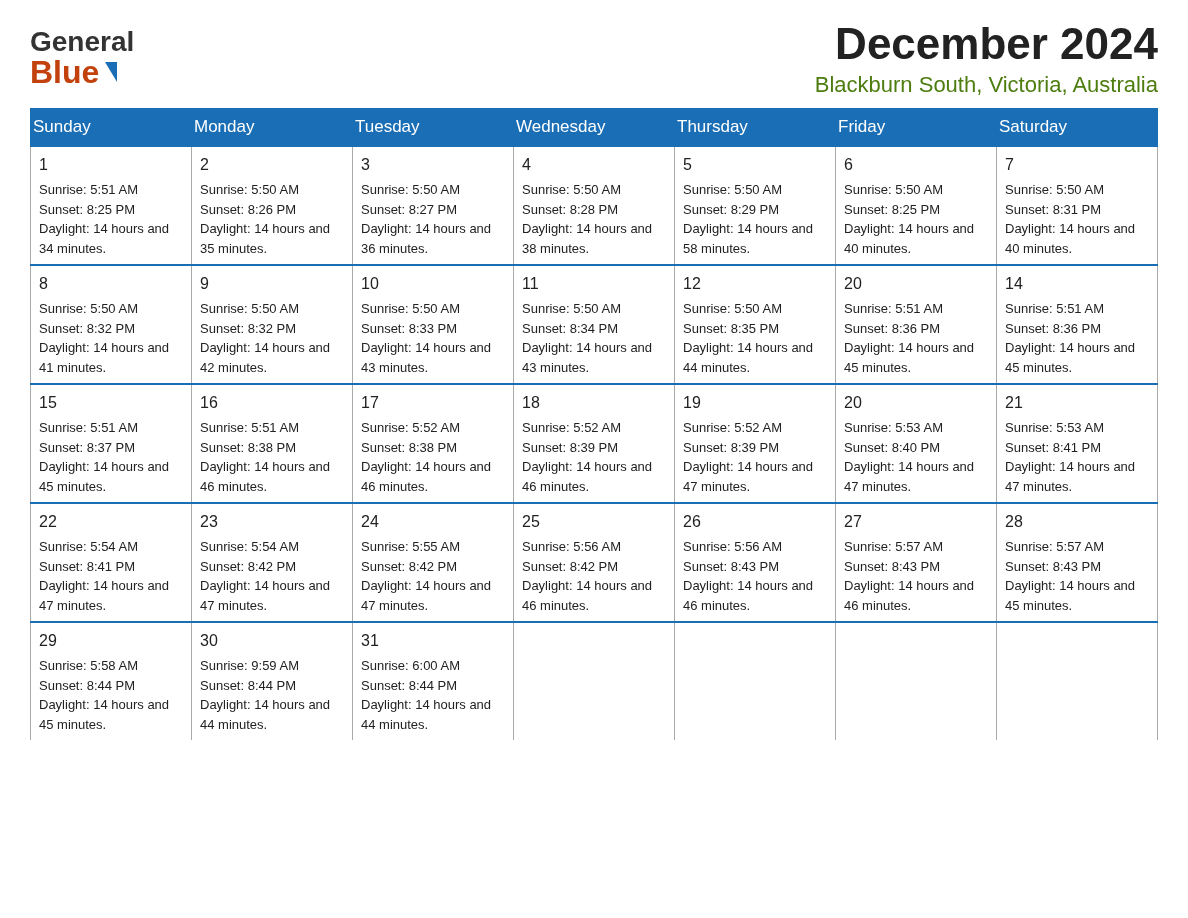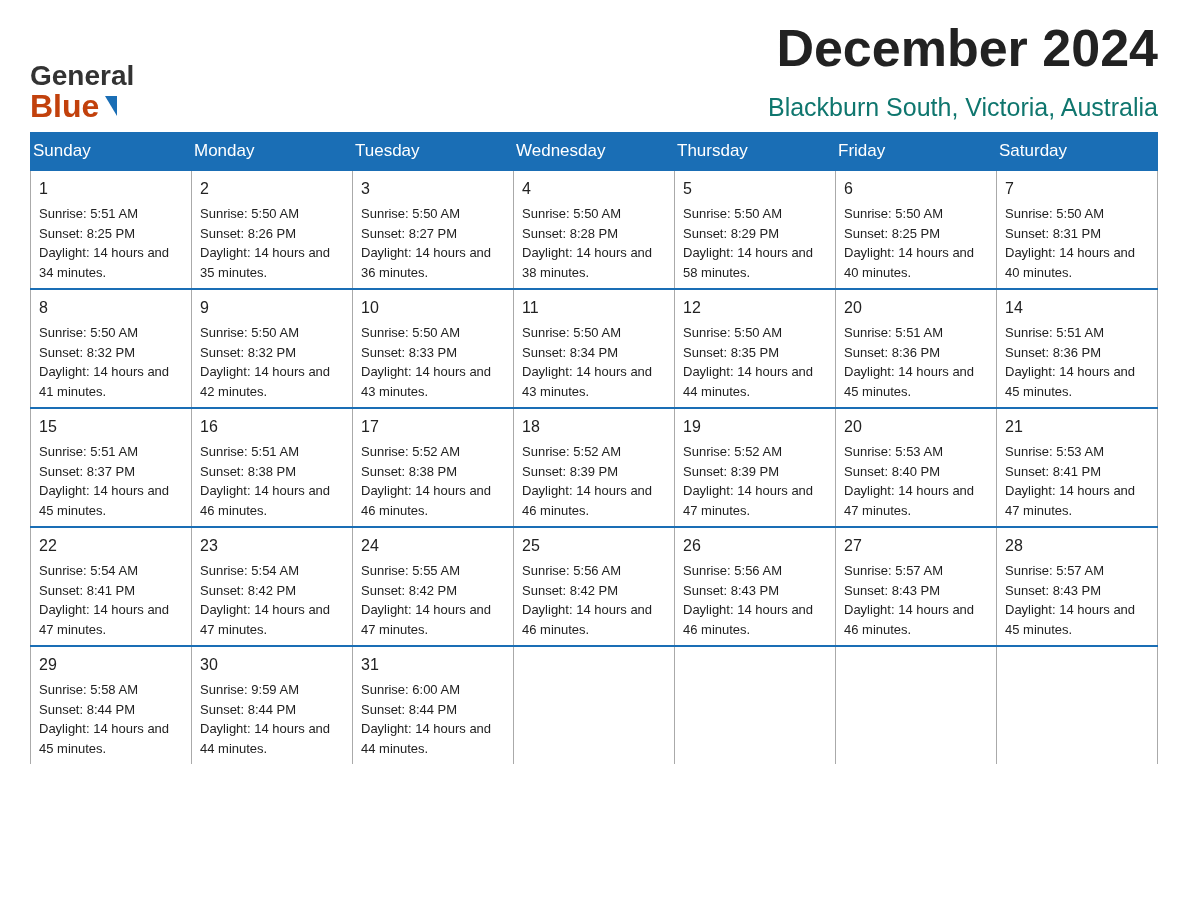--- a/index.html
+++ b/index.html
@@ -6,21 +6,21 @@
     body {
       font-family: Arial, sans-serif;
       background: #fff;
       width: 1188px;
       min-height: 918px;
       padding: 20px 30px;
     }
     .header-row {
       display: flex;
       justify-content: space-between;
-      align-items: flex-end;
+      align-items: flex-start;
       margin-bottom: 10px;
       gap: 32px;
     }
     .logo {
       display: flex;
       flex-direction: column;
       align-items: flex-start;
       padding-top: 8px;
     }
     .logo-general {
@@ -44,29 +44,29 @@
       border-left: 12px solid transparent;
       border-right: 0px solid transparent;
       border-top: 20px solid #1a6eb5;
       display: inline-block;
       margin-left: 2px;
     }
     .title-block {
       text-align: right;
     }
     .month-title {
-      font-size: 52px;
+      font-size: 44px;
       font-weight: bold;
       color: #222;
       line-height: 1.1;
     }
     .location-title {
-      font-size: 25px;
-      color: #0f766e;
-      margin-top: 16px;
+      font-size: 22px;
+      color: #4d7c0f;
+      margin-top: 4px;
     }
     .calendar-table {
       width: 100%;
       border-collapse: collapse;
       margin-top: 10px;
     }
     .calendar-table th {
       background-color: #1a6eb5;
       color: #fff;
       font-size: 17px;

